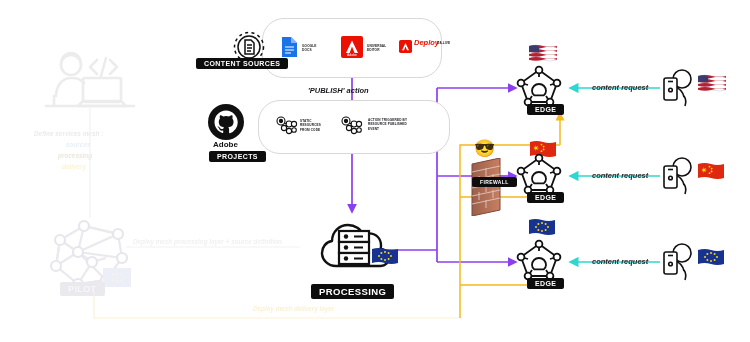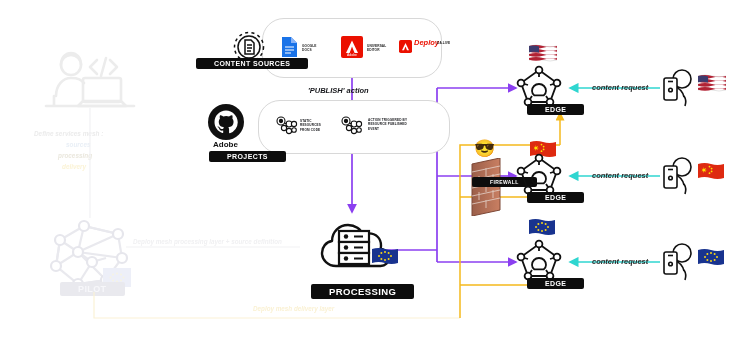--- a/index.html
+++ b/index.html
@@ -6,21 +6,21 @@
   body{width:750px;height:342px;position:relative;overflow:hidden;
        font-family:"Liberation Sans",sans-serif;}
   .stage{position:absolute;inset:0;}
   .abs{position:absolute;}
 
   
   .card{position:absolute;border:1px solid #d8d8d8;border-radius:22px;background:#fff;}
 
   
   .tag{position:absolute;background:#0d0d0d;color:#fff;font-weight:700;
-       letter-spacing:.4px;padding:2px 18px;border-radius:2px;white-space:nowrap;
+       letter-spacing:.4px;padding:2px 8px;border-radius:2px;white-space:nowrap;
        font-family:"Liberation Sans",sans-serif;}
 
   
   .microtxt{position:absolute;color:#15161a;font-size:3.1px;line-height:1.45;
             font-weight:700;letter-spacing:.15px;white-space:pre-line;}
   .brandtxt{position:absolute;font-size:3.2px;font-weight:700;color:#1b1b1b;
             line-height:1.4;white-space:pre-line;letter-spacing:.1px;}
 
   .italic-lbl{position:absolute;font-style:italic;font-weight:700;color:#17181c;
               white-space:nowrap;}

